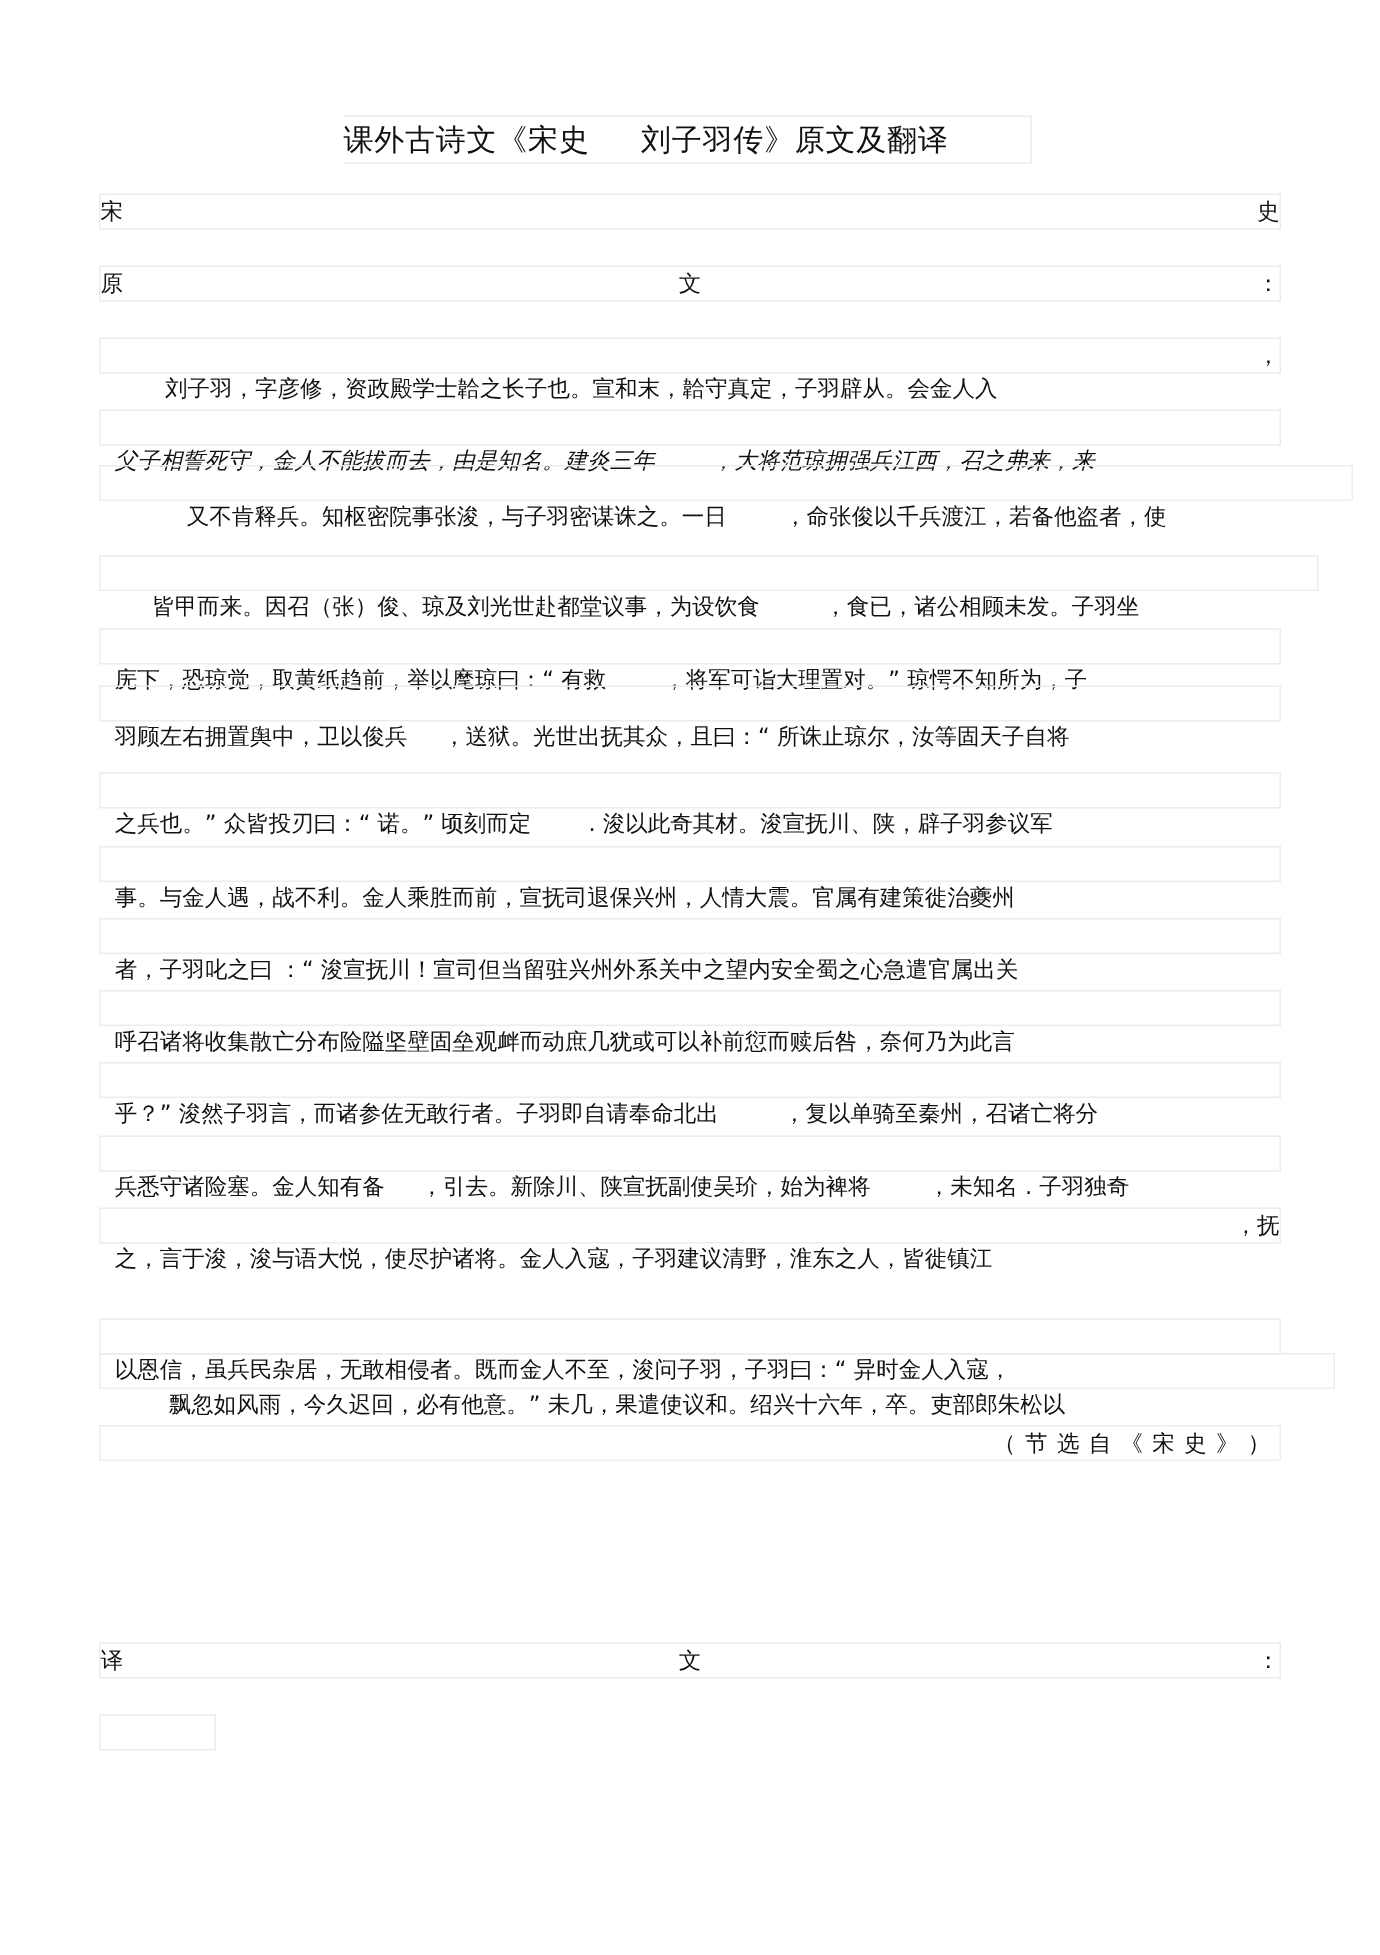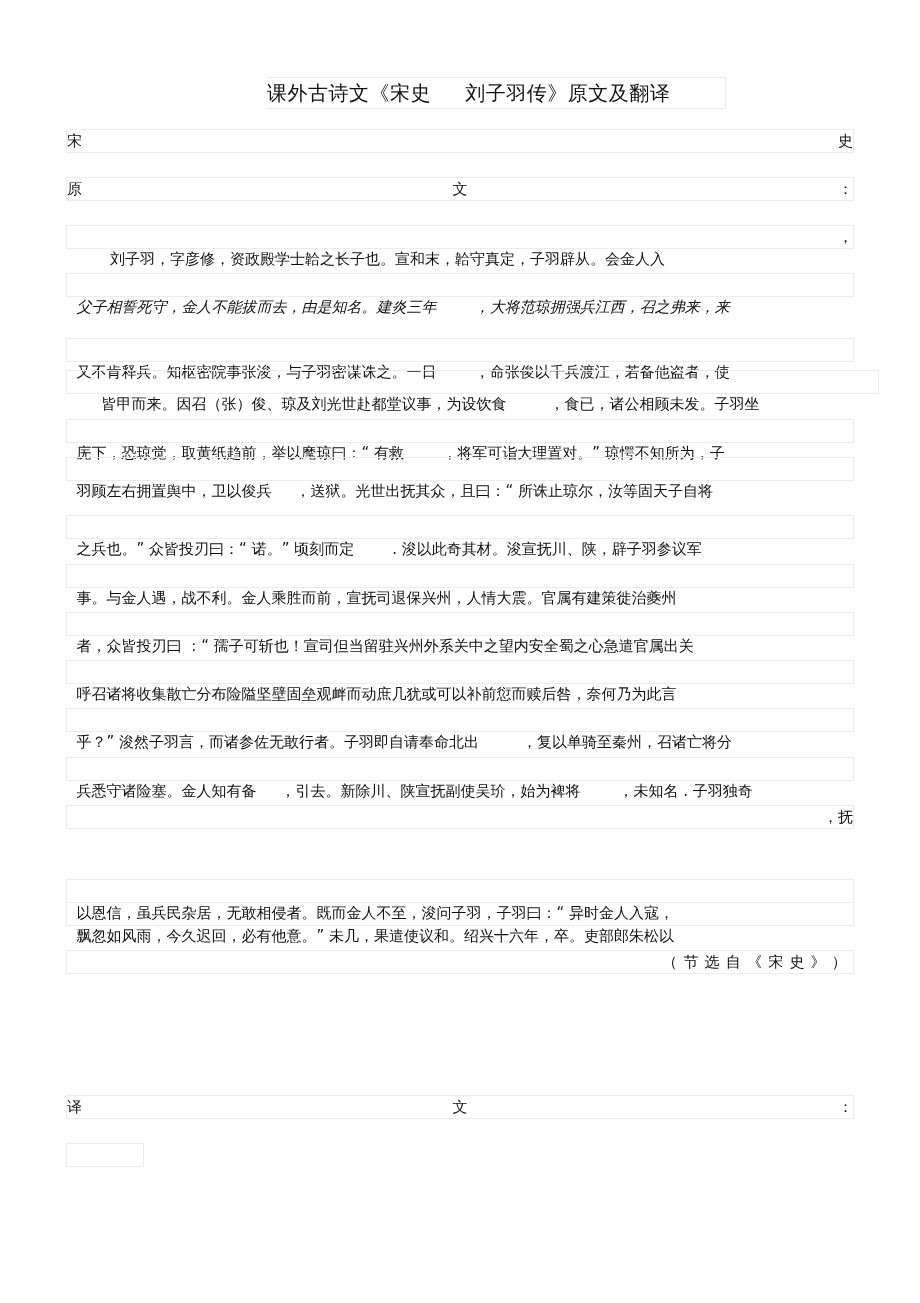--- a/index.html
+++ b/index.html
@@ -1,20 +1,20 @@
 <!DOCTYPE html>
 <html><head>
 <meta charset="utf-8">
 <style>
   html, body { margin: 0; padding: 0; background: #ffffff; }
   body { width: 920px; height: 1303px; position: relative; overflow: hidden;
          font-family: "DejaVu Sans", "Liberation Sans", sans-serif; color: #111; }
   .title { position: absolute; left: 229px; top: 77px; width: 458px; height: 30px;
            border: 1px solid #ececec; border-left: none; font-size: 20px; line-height: 30px;
-           white-space: pre; letter-spacing: 0.5px; margin-left: 38px; }
+           white-space: pre; letter-spacing: 0.5px; }
   .row { position: absolute; left: 66px; width: 786px; height: 22px;
          border: 1px solid #ececec; font-size: 15px; line-height: 22px; white-space: pre; }
   .spread { display: flex; justify-content: space-between; }
   .row .r { position: absolute; right: 0; top: 0; }
   .spaced { letter-spacing: 6.2px; }
   .blank { position: absolute; left: 66px; top: 1143px; width: 76px; height: 22px;
            border: 1px solid #ececec; }
 </style>
 </head>
 <body>
@@ -32,57 +32,58 @@
   <span>：</span>
 </div>
 
 <div class="row" style="top:225px;">
   <span>       刘子羽，字彦修，资政殿学士韐之长子也。宣和末，韐守真定，子羽辟从。会金人入</span>
   <span class="r">，</span>
 </div>
 <div class="row" style="top:273px;font-style:italic;">
   <span>父子相誓死守，金人不能拔而去，由是知名。建炎三年        ，大将范琼拥强兵江西，召之弗来，来</span>
 </div>
-<div class="row" style="top:338px;">
+<div class="row" style="top:310px;padding-left:48px;">
   <span>又不肯释兵。知枢密院事张浚，与子羽密谋诛之。一日        ，命张俊以千兵渡江，若备他盗者，使</span>
 </div>
 <div class="row" style="top:370px;padding-left:25px;">
   <span>皆甲而来。因召（张）俊、琼及刘光世赴都堂议事，为设饮食         ，食已，诸公相顾未发。子羽坐</span>
 </div>
 <div class="row" style="top:419px;">
   <span>庑下，恐琼觉，取黄纸趋前，举以麾琼曰：“ 有救        ，将军可诣大理置对。” 琼愕不知所为，子</span>
 </div>
 <div class="row" style="top:457px;">
   <span>羽顾左右拥置舆中，卫以俊兵     ，送狱。光世出抚其众，且曰：“ 所诛止琼尔，汝等固天子自将</span>
 </div>
 <div class="row" style="top:515px;">
   <span>之兵也。” 众皆投刃曰：“ 诺。” 顷刻而定        . 浚以此奇其材。浚宣抚川、陕，辟子羽参议军</span>
 </div>
 <div class="row" style="top:564px;">
   <span>事。与金人遇，战不利。金人乘胜而前，宣抚司退保兴州，人情大震。官属有建策徙治夔州</span>
 </div>
 <div class="row" style="top:612px;">
-  <span>者，众皆投刃曰 ：“ 孺子可斩也！宣司但当留驻兴州外系关中之望内安全蜀之心急遣官属出关</span>
+  <span>者，子羽叱之曰 ：“ 浚宣抚川！宣司但当留驻兴州外系关中之望内安全蜀之心急遣官属出关</span>
 </div>
 <div class="row" style="top:660px;">
   <span>呼召诸将收集散亡分布险隘坚壁固垒观衅而动庶几犹或可以补前愆而赎后咎，奈何乃为此言</span>
 </div>
 <div class="row" style="top:708px;">
   <span>乎？” 浚然子羽言，而诸参佐无敢行者。子羽即自请奉命北出         ，复以单骑至秦州，召诸亡将分</span>
 </div>
 <div class="row" style="top:757px;">
   <span>兵悉守诸险塞。金人知有备     ，引去。新除川、陕宣抚副使吴玠，始为裨将        ，未知名 . 子羽独奇</span>
 </div>
 <div class="row" style="top:805px;">
+  <span>之，言于浚，浚与语大悦，使尽护诸将。金人入寇，子羽建议清野，淮东之人，皆徙镇江</span>
   <span class="r">，抚</span>
 </div>
 <div class="row" style="top:879px;">
   <span>以恩信，虽兵民杂居，无敢相侵者。既而金人不至，浚问子羽，子羽曰：“ 异时金人入寇，</span>
 </div>
-<div class="row" style="top:902px;">
+<div class="row" style="top:902px;padding-left:36px;">
   <span>飘忽如风雨，今久迟回，必有他意。” 未几，果遣使议和。绍兴十六年，卒。吏部郎朱松以</span>
 </div>
 <div class="row" style="top:950px;">
   <span class="r spaced">（节选自《宋史》）</span>
 </div>
 
 <div class="row spread" style="top:1095px;">
   <span>译</span>
   <span>文</span>
   <span>：</span>

